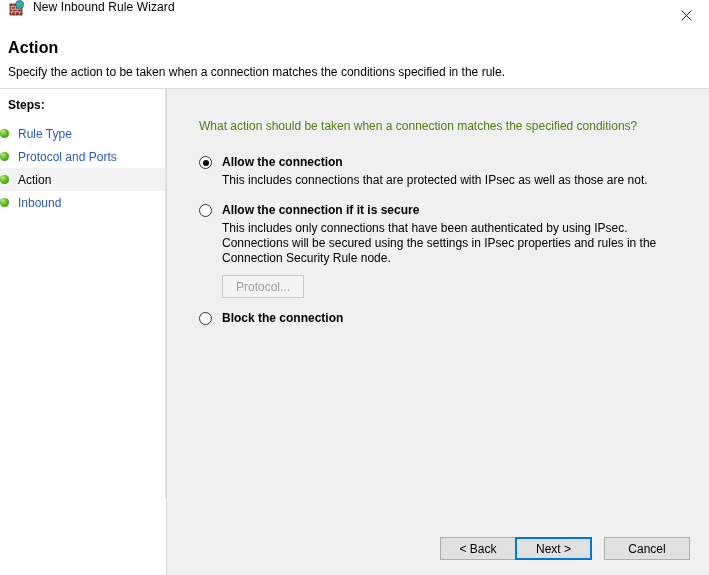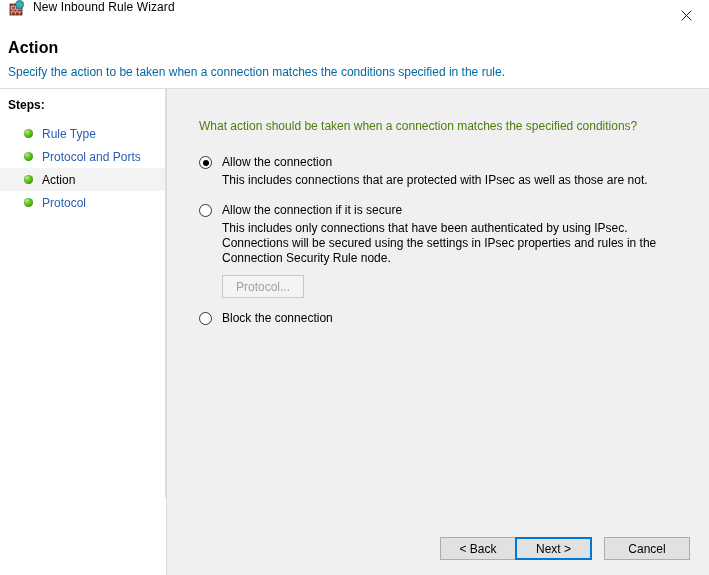--- a/index.html
+++ b/index.html
@@ -68,21 +68,21 @@
     font-size: 16px;
     font-weight: bold;
     color: #000000;
     letter-spacing: 0.1px;
   }
   .header-sub {
     position: absolute;
     left: 8px;
     top: 34px;
     font-size: 12px;
-    color: #0369a1;
+    color: #000000;
   }
 
   
   .sidebar {
     position: absolute;
     left: 0;
     top: 88px;
     width: 166px;
     height: 410px;
     background: #ffffff;
@@ -102,21 +102,21 @@
     position: absolute;
     left: 0;
     top: 33px;
     width: 165px;
   }
   .step-row {
     position: relative;
     height: 23px;
     display: flex;
     align-items: center;
-    padding-left: 24px;
+    padding-left: 0;
     box-sizing: border-box;
     cursor: default;
   }
   .step-row.current {
     background: #f3f3f3;
   }
   .step-bullet {
     width: 9px;
     height: 9px;
     border-radius: 50%;
@@ -184,21 +184,21 @@
     top: 50%;
     width: 6px;
     height: 6px;
     margin-left: -3px;
     margin-top: -3px;
     border-radius: 50%;
     background: #000000;
   }
   .option-title {
     font-size: 12px;
-    font-weight: normal;
+    font-weight: bold;
     color: #000000;
     line-height: 14px;
   }
   .option-desc {
     margin-left: 23px;
     margin-top: 4px;
     font-size: 12px;
     color: #000000;
     line-height: 15px;
   }
@@ -303,21 +303,21 @@
       <span class="step-label">Protocol and Ports</span>
     </div>
 
     <div class="step-row current">
       <span class="step-bullet"></span>
       <span class="step-label">Action</span>
     </div>
 
     <div class="step-row">
       <span class="step-bullet"></span>
-      <span class="step-label">Protocol</span>
+      <span class="step-label">Inbound</span>
     </div>
 
 
   </div>
 </div>
 
 <div class="panel">
 
   <div class="panel-question">What action should be taken when a connection matches the specified conditions?</div>
 

